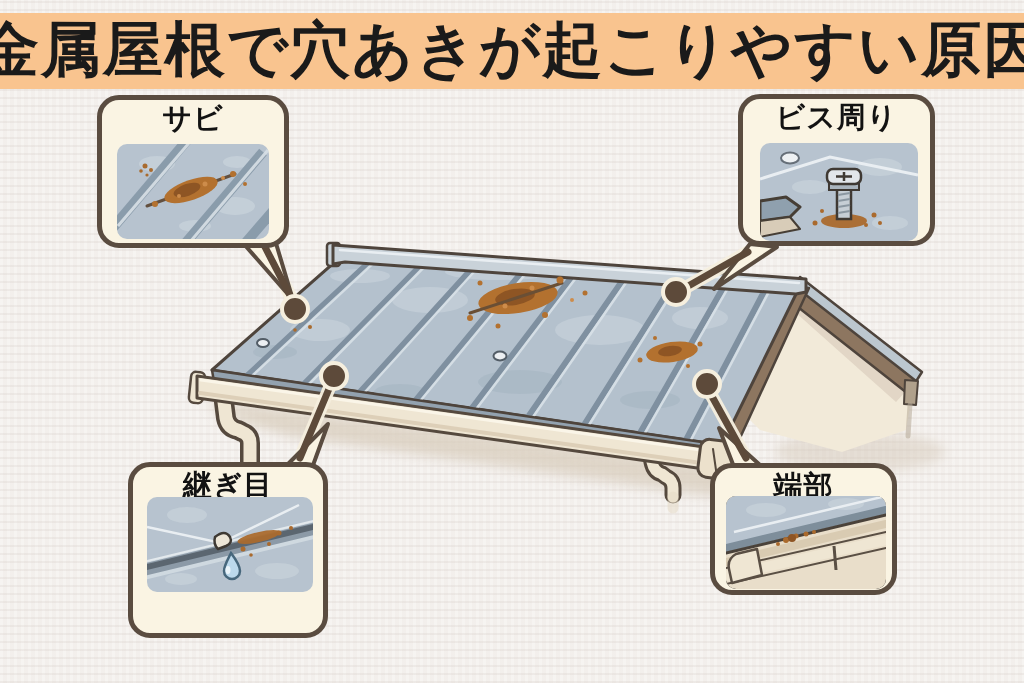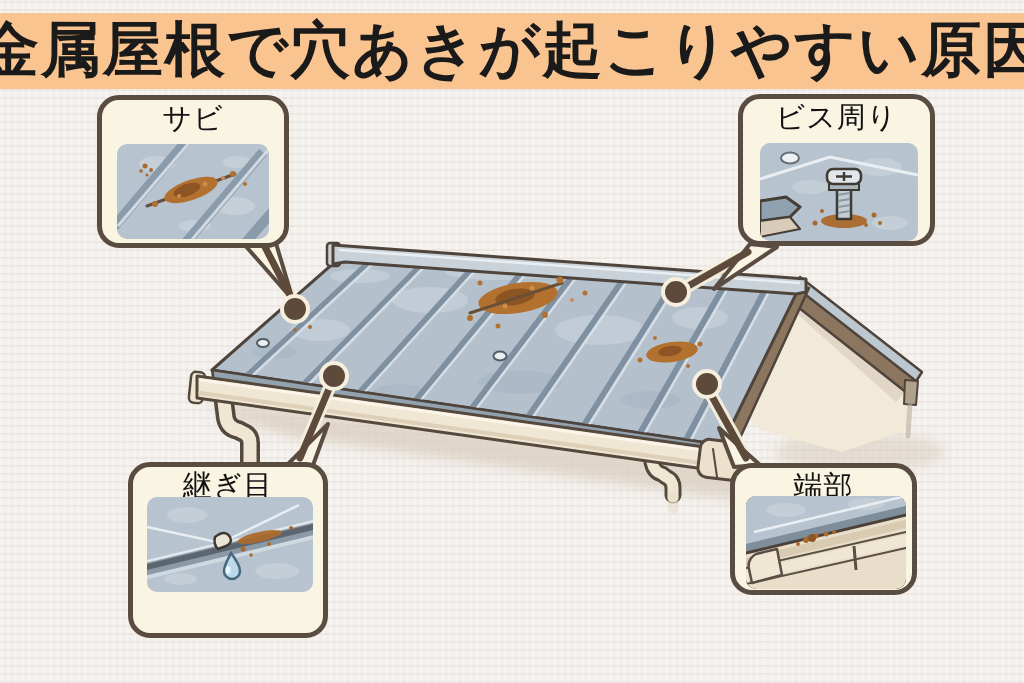--- a/index.html
+++ b/index.html
@@ -34,21 +34,21 @@
   .callout{
     position:absolute;
     background:#faf4e3;
     border:5px solid #5a4c40;
     border-radius:22px;
     box-sizing:border-box;
   }
   .callout .label{
     position:absolute;left:0;right:0;top:3px;
     text-align:center;
-    font-size:29px;font-weight:400;color:#121212;
+    font-size:29px;font-weight:700;color:#121212;
     line-height:1.1;
     letter-spacing:1px;
   }
   .thumb-wrap{
     position:absolute;border-radius:10px;overflow:hidden;
   }
   .thumb-wrap svg{display:block;width:100%;height:100%;}
 </style>
 </head>
 <body>
@@ -333,21 +333,21 @@
             <circle cx="122" cy="47" r="2"></circle>
             <circle cx="104" cy="58" r="1.8"></circle>
         </g>
         <path d="M68,40 q10,-8 15,0 q3,6 -4,9 l-8,3 q-5,-5 -3,-12 z" fill="#ece5d6" stroke="#3e3933" stroke-width="2.5" stroke-linejoin="round"></path>
         <path d="M84,56 C80,64 77,69 77,74 a8,8 0 0 0 16,0 c0,-5 -3,-10 -9,-18 z" fill="#bcd9ec" stroke="#47677c" stroke-width="2.5"></path>
         <ellipse cx="81" cy="73" rx="2.5" ry="4" fill="#eaf4fa"></ellipse>
       </svg>
     </div>
   </div>
 
-  <div class="callout" style="left:710px;top:463px;width:187px;height:132px;margin-left:20px;">
+  <div class="callout" style="left:710px;top:463px;width:187px;height:132px;">
     <span class="label">端部</span>
     <div class="thumb-wrap" style="left:11px;top:28px;width:160px;height:93px;">
       <svg viewBox="0 0 160 93" aria-label="rusted-roof-edge-over-gutter">
         <rect width="160" height="93" fill="#e9decа"></rect>
         <rect width="160" height="93" fill="#e9deca"></rect>
         <polygon points="0,0 160,0 160,14 0,52" fill="#b7c3cf"></polygon>
         <g opacity="0.5" fill="#cfd9e0">
           <ellipse cx="40" cy="14" rx="20" ry="7"></ellipse>
             <ellipse cx="120" cy="8" rx="18" ry="6"></ellipse>
         </g>

